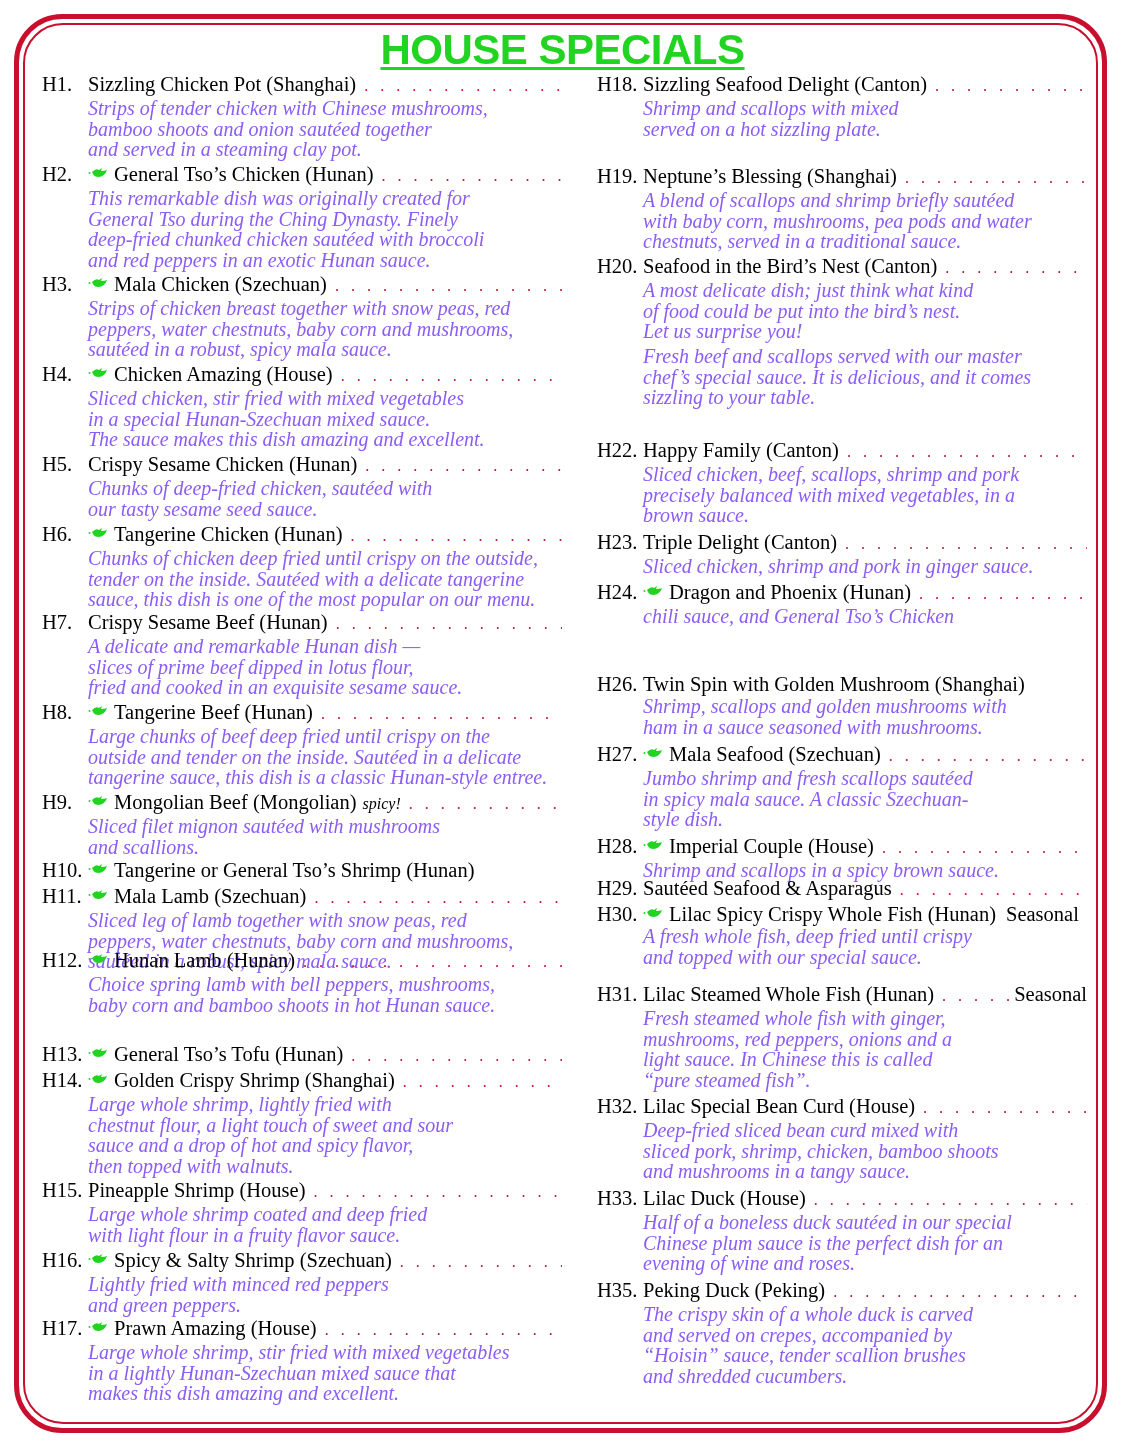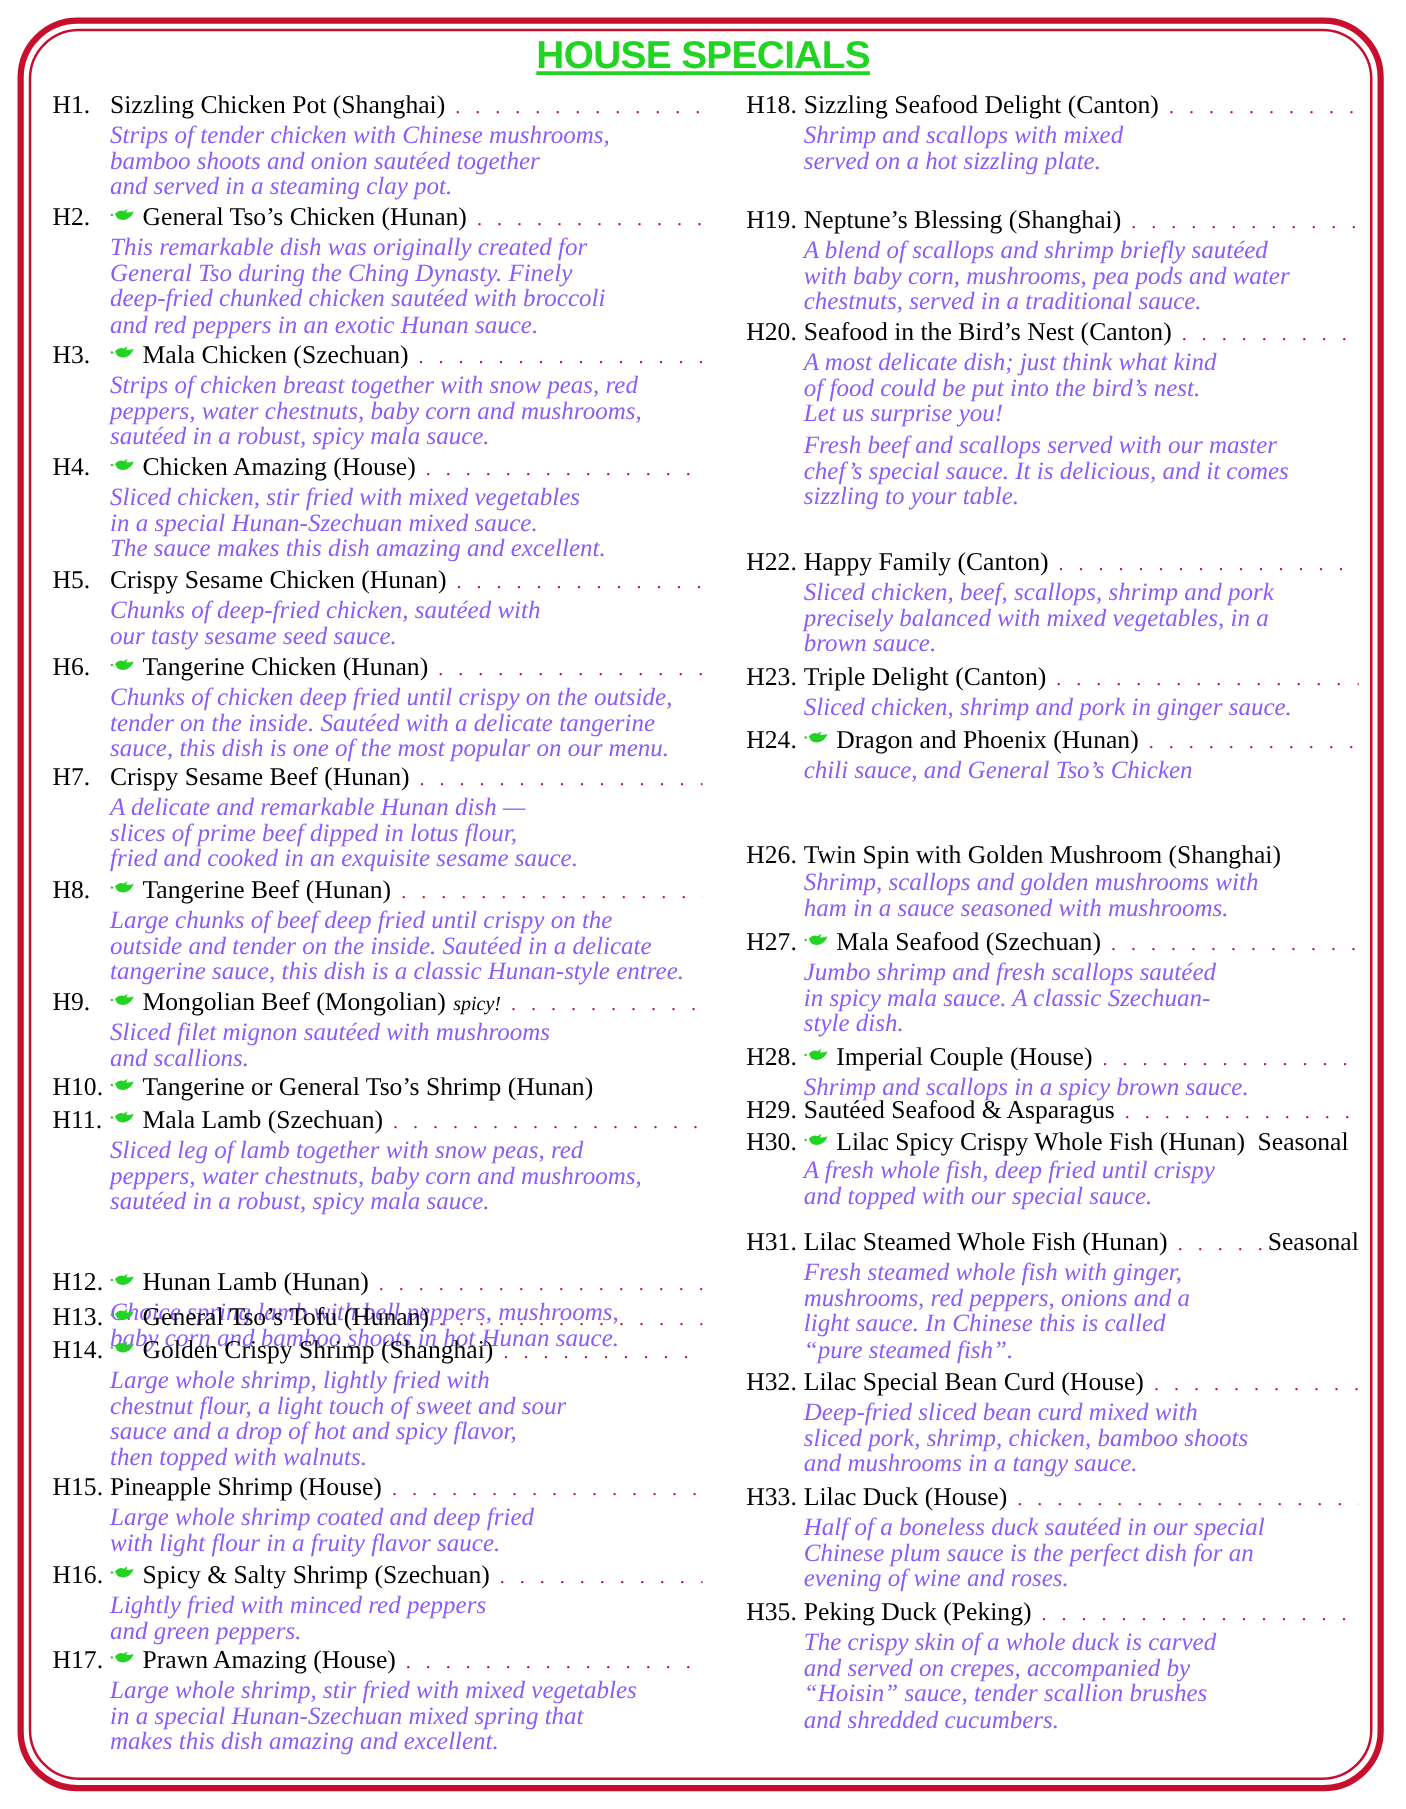--- a/index.html
+++ b/index.html
@@ -8,21 +8,21 @@
     position: absolute; left: 14px; top: 14px; width: 1093px; height: 1419px;
     border: 5px solid #c8102e; border-radius: 48px; box-sizing: border-box;
   }
   .frame-inner {
     position: absolute; left: 23px; top: 23px; width: 1075px; height: 1401px;
     border: 2px solid #c8102e; border-radius: 40px; box-sizing: border-box;
   }
   .title {
     position: absolute; left: 0; right: 0; top: 26px; text-align: center;
     font-family: "Liberation Sans", sans-serif; font-weight: bold;
-    font-size: 31px; color: #22d422; letter-spacing: -0.5px;
+    font-size: 42px; color: #22d422; letter-spacing: -0.5px;
   }
   .title span { text-decoration: underline; text-decoration-thickness: 3px; text-underline-offset: 3px; }
   .col { position: absolute; top: 72px; font-family: "Liberation Serif", serif; color: #b8102a; }
   .col-left { left: 42px; width: 520px; }
   .col-right { left: 597px; width: 490px; }
   .item { position: absolute; left: 0; width: 100%; }
   .item-head { display: flex; align-items: baseline; white-space: nowrap; font-size: 20.5px; line-height: 24px; color: #000000; }
   .code { display: inline-block; width: 46px; flex: none; }
   .col-right .code { width: 46px; }
   .pepper { display: inline-block; width: 20px; height: 12px; margin-right: 6px; position: relative; top: -2px; }
@@ -194,21 +194,21 @@
           </svg></span>
         <span class="name">Mala Lamb (Szechuan)</span>
         <span class="leader"></span>
       </div>
       <div class="desc">
         <div>Sliced leg of lamb together with snow peas, red</div>
         <div>peppers, water chestnuts, baby corn and mushrooms,</div>
         <div>sautéed in a robust, spicy mala sauce.</div>
       </div>
     </div>
-    <div class="item" style="top: 942px;">
+    <div class="item" style="top: 876px;">
       <div class="item-head">
         <span class="code">H12.</span>
         <span class="pepper"><svg viewBox="0 0 20 12" width="20" height="12">
             <circle cx="1.5" cy="6" r="1" fill="#22d422"></circle>
             <path d="M4 5 Q8 1 11 3 L14 1 L13 4 Q17 4 19 3 Q17 9 11 10 Q6 10 5 7 Z" fill="#22d422"></path>
           </svg></span>
         <span class="name">Hunan Lamb (Hunan)</span>
         <span class="leader"></span>
       </div>
       <div class="desc">
@@ -275,21 +275,21 @@
         <span class="code">H17.</span>
         <span class="pepper"><svg viewBox="0 0 20 12" width="20" height="12">
             <circle cx="1.5" cy="6" r="1" fill="#22d422"></circle>
             <path d="M4 5 Q8 1 11 3 L14 1 L13 4 Q17 4 19 3 Q17 9 11 10 Q6 10 5 7 Z" fill="#22d422"></path>
           </svg></span>
         <span class="name">Prawn Amazing (House)</span>
         <span class="leader"></span>
       </div>
       <div class="desc">
         <div>Large whole shrimp, stir fried with mixed vegetables</div>
-        <div>in a special Hunan-Szechuan mixed spring that</div>
+        <div>in a lightly Hunan-Szechuan mixed sauce that</div>
         <div>makes this dish amazing and excellent.</div>
       </div>
     </div>
   </div>
 <div class="col col-right" id="col-right">
     <div class="item" style="top: 0px;">
       <div class="item-head">
         <span class="code">H18.</span>
         <span class="name">Sizzling Seafood Delight (Canton)</span>
         <span class="leader"></span>

